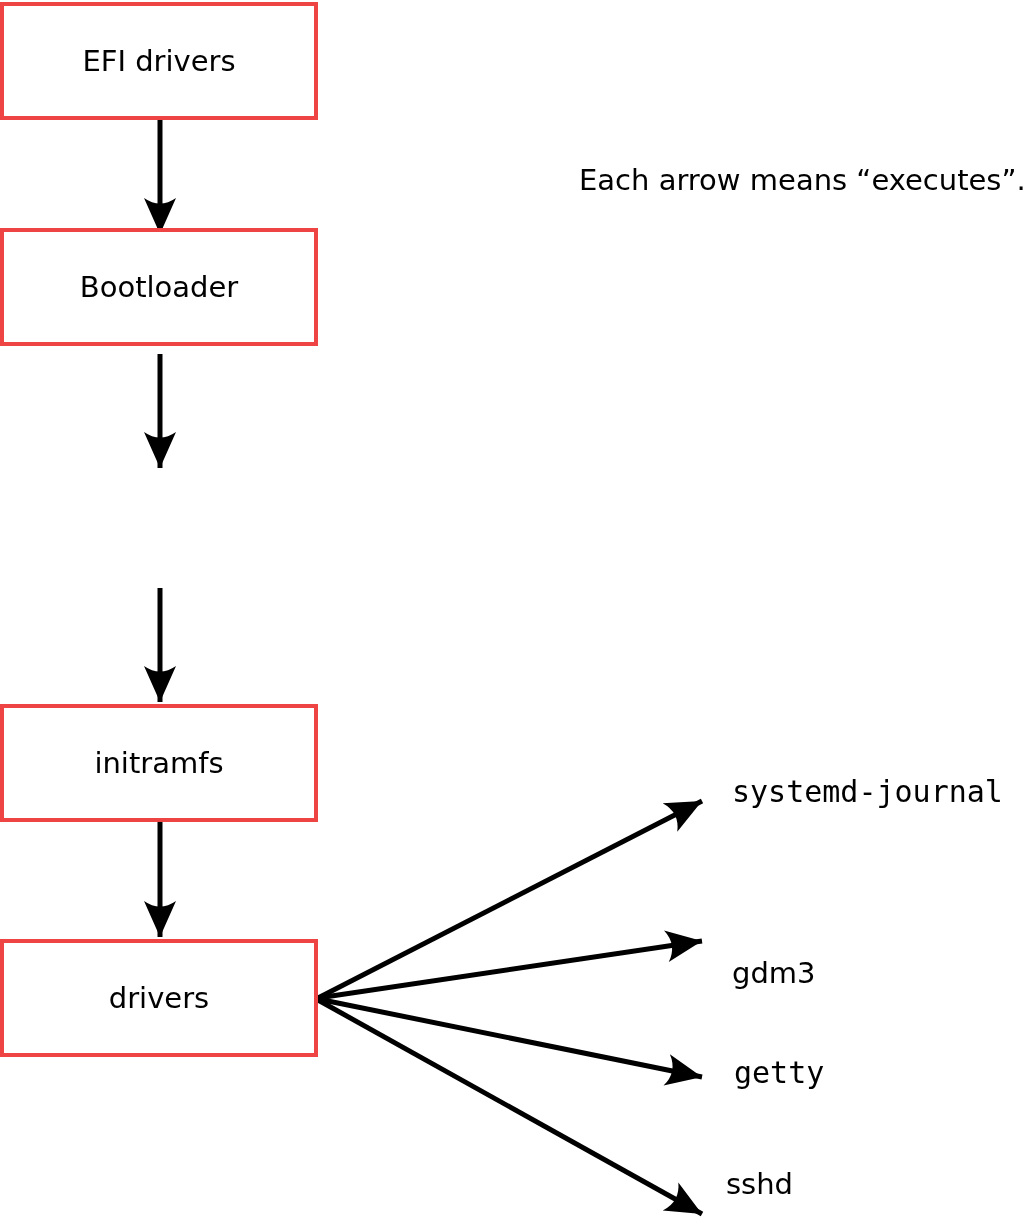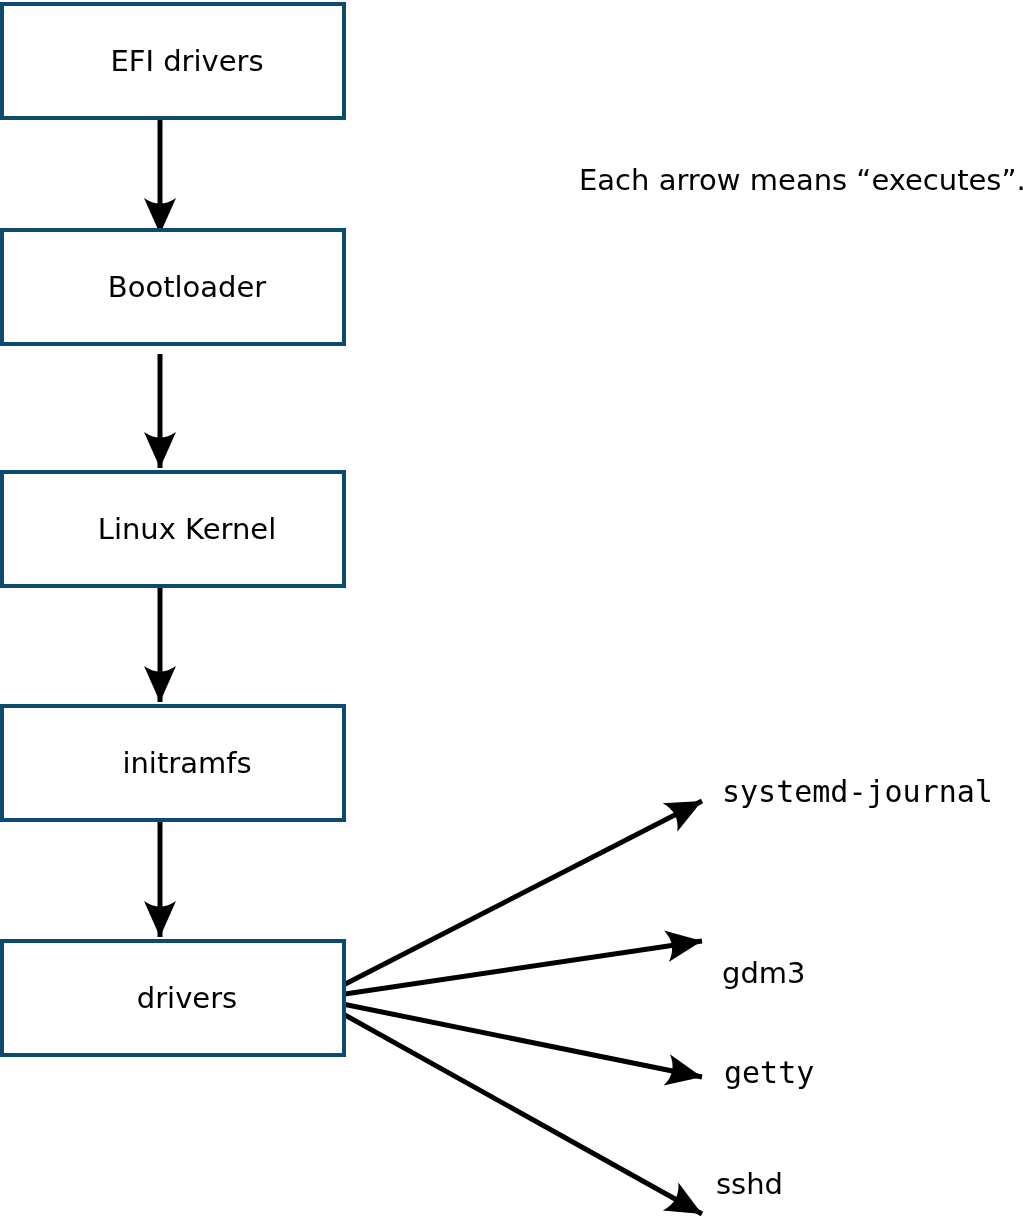--- a/index.html
+++ b/index.html
@@ -23,44 +23,44 @@
     width: 1023px;
     height: 1230px;
     display: block;
   }
   .node-box {
     position: absolute;
     left: 0;
     width: 310px;
     height: 110px;
     background: #ffffff;
-    border: 4px solid #0c4a6e;
+    border: 4px solid #ef4444;
     display: flex;
     align-items: center;
     justify-content: center;
-    padding-left: 28px;
   }
   .node-box .node-label {
     font-size: 29px;
     line-height: 1.2;
     white-space: nowrap;
   }
   .note {
     position: absolute;
     left: 560px;
     top: 162px;
     font-size: 29px;
     line-height: 36px;
     white-space: nowrap;
     margin-left: 19px;
   }
   .leaf-label {
     position: absolute;
     line-height: 36px;
     white-space: nowrap;
+    margin-left: 10px;
   }
   .leaf-label.mono {
     font-family: "DejaVu Sans Mono", monospace;
     font-size: 30px;
   }
   .leaf-label.sans {
     font-family: "DejaVu Sans", sans-serif;
     font-size: 29px;
   }
   svg line {
@@ -90,23 +90,20 @@
     <line x1="318" y1="999" x2="702" y2="1077" marker-end="url(#ah)"></line>
     <line x1="318" y1="1000" x2="702" y2="1214" marker-end="url(#ah)"></line>
   </svg>
 
   <div class="node-box" style="top:2px">
     <span class="node-label">EFI drivers</span>
   </div>
   <div class="node-box" style="top:228px">
     <span class="node-label">Bootloader</span>
   </div>
-  <div class="node-box" style="top:470px">
-    <span class="node-label">Linux Kernel</span>
-  </div>
   <div class="node-box" style="top:704px">
     <span class="node-label">initramfs</span>
   </div>
   <div class="node-box" style="top:939px">
     <span class="node-label">drivers</span>
   </div>
 
   <div class="note">Each arrow means “executes”.</div>
 
   <div class="leaf-label mono" style="left:722px; top:774px">systemd-journal</div>

